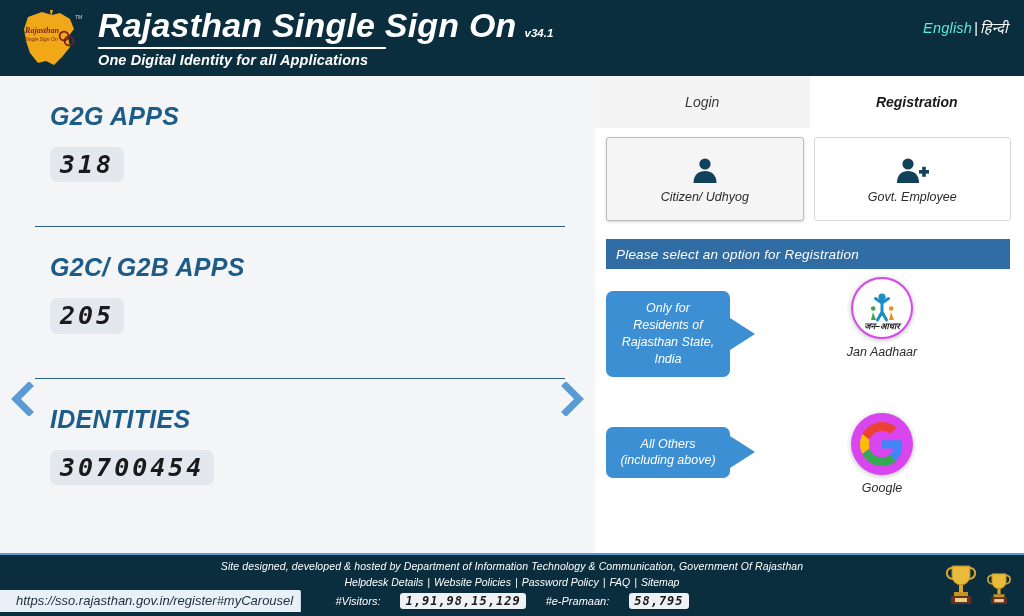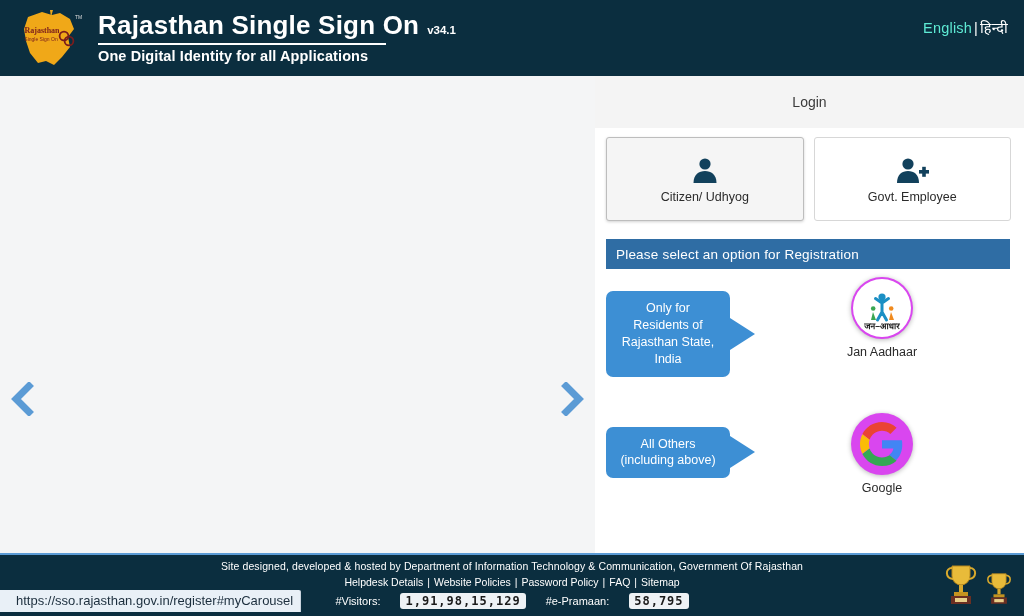--- a/index.html
+++ b/index.html
@@ -2,37 +2,37 @@
 <html><head>
 <meta charset="utf-8">
 <style>
   * { box-sizing: border-box; margin: 0; padding: 0; }
   html, body {
     width: 1024px; height: 616px;
     overflow: hidden;
     font-family: "Liberation Sans", sans-serif;
     background: #ffffff;
   }
-  #app { position: relative; width: 858px; height: 616px; }
+  #app { position: relative; width: 858px; height: 616px; font-style: italic; }
 
   
   .header {
     position: absolute; left: 0; top: 0; width: 1024px; height: 76px;
     background: #0b2e3f;
     display: flex; align-items: center;
   }
   .brand-logo {
     margin-left: 12px; width: 72px; height: 62px;
     position: relative; flex: 0 0 auto;
   }
   .brand-logo svg { display: block; }
   .brand-text { margin-left: 14px; }
   .brand-title-row { display: flex; align-items: baseline; }
   .brand-title {
-    color: #ffffff; font-size: 26px; font-weight: bold; letter-spacing: .2px;
+    color: #ffffff; font-size: 34px; font-weight: bold; letter-spacing: .2px;
     line-height: 1.05;
   }
   .brand-version {
     color: #ffffff; font-size: 11.5px; font-weight: bold; margin-left: 8px;
   }
   .brand-rule {
     height: 2px; background: #ffffff; width: 288px; margin: 3px 0 3px 0;
   }
   .brand-sub {
     color: #ffffff; font-size: 14.5px; font-weight: 600; letter-spacing: .1px;
@@ -206,39 +206,69 @@
       <div class="brand-sub">One Digital Identity for all Applications</div>
     </div>
     <div class="lang-box">
       <span class="lang-en">English</span><span class="lang-sep">|</span><span class="lang-hi">हिन्दी</span>
     </div>
   </div>
 
   <div class="body-wrap">
 
     <div class="left-pane">
+      <div class="carousel-inner">
+
+        <div class="stat-block" style="padding-top:26px;">
+          <div class="stat-title">G2G APPS</div>
+          <div class="lcd-box">
+            <span class="lcd-digits">318</span>
+          </div>
+        </div>
+
+        <div class="divider" style="margin-top:44px;"></div>
+
+        <div class="stat-block" style="padding-top:26px;">
+          <div class="stat-title">G2C/ G2B APPS</div>
+          <div class="lcd-box">
+            <span class="lcd-digits">205</span>
+          </div>
+        </div>
+
+        <div class="divider" style="margin-top:44px;"></div>
+
+        <div class="stat-block" style="padding-top:26px;">
+          <div class="stat-title">IDENTITIES</div>
+          <div class="lcd-box">
+            <span class="lcd-digits">30700454</span>
+          </div>
+        </div>
+      </div>
 
       <div class="chev chev-left">
         <svg width="26" height="34" viewBox="0 0 26 34">
           <polyline points="19,4 6,17 19,30" fill="none" stroke="#5b9bd5" stroke-width="7" stroke-linecap="square" stroke-linejoin="miter"></polyline>
         </svg>
       </div>
       <div class="chev chev-right">
         <svg width="26" height="34" viewBox="0 0 26 34">
           <polyline points="7,4 20,17 7,30" fill="none" stroke="#5b9bd5" stroke-width="7" stroke-linecap="square" stroke-linejoin="miter"></polyline>
         </svg>
       </div>
 
     </div>
 
     <div class="right-pane">
 
       <div class="tabs">
         <div class="tab inactive">
           <span>Login</span>
+        </div>
+        <div class="tab active">
+          <span>Registration</span>
         </div>
       </div>
 
       <div class="reg-type-row">
         <div class="reg-card sel">
           <span>
             <svg width="30" height="30" viewBox="0 0 30 30">
               <circle cx="15" cy="9" r="5.6" fill="#12415c"></circle>
               <path d="M3.5 28 C3.5 19.5 9 16 15 16 C21 16 26.5 19.5 26.5 28 Z" fill="#12415c"></path>
             </svg>

